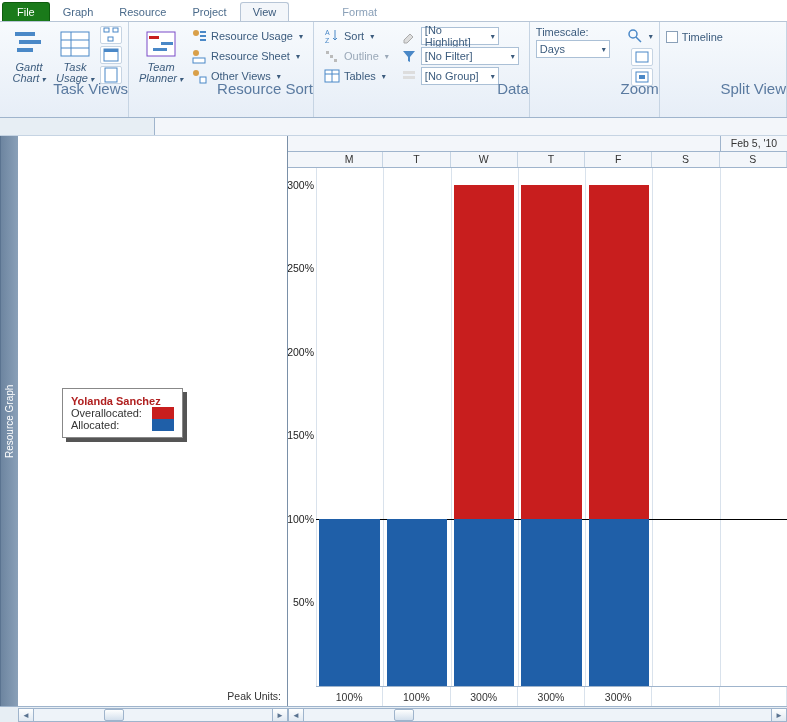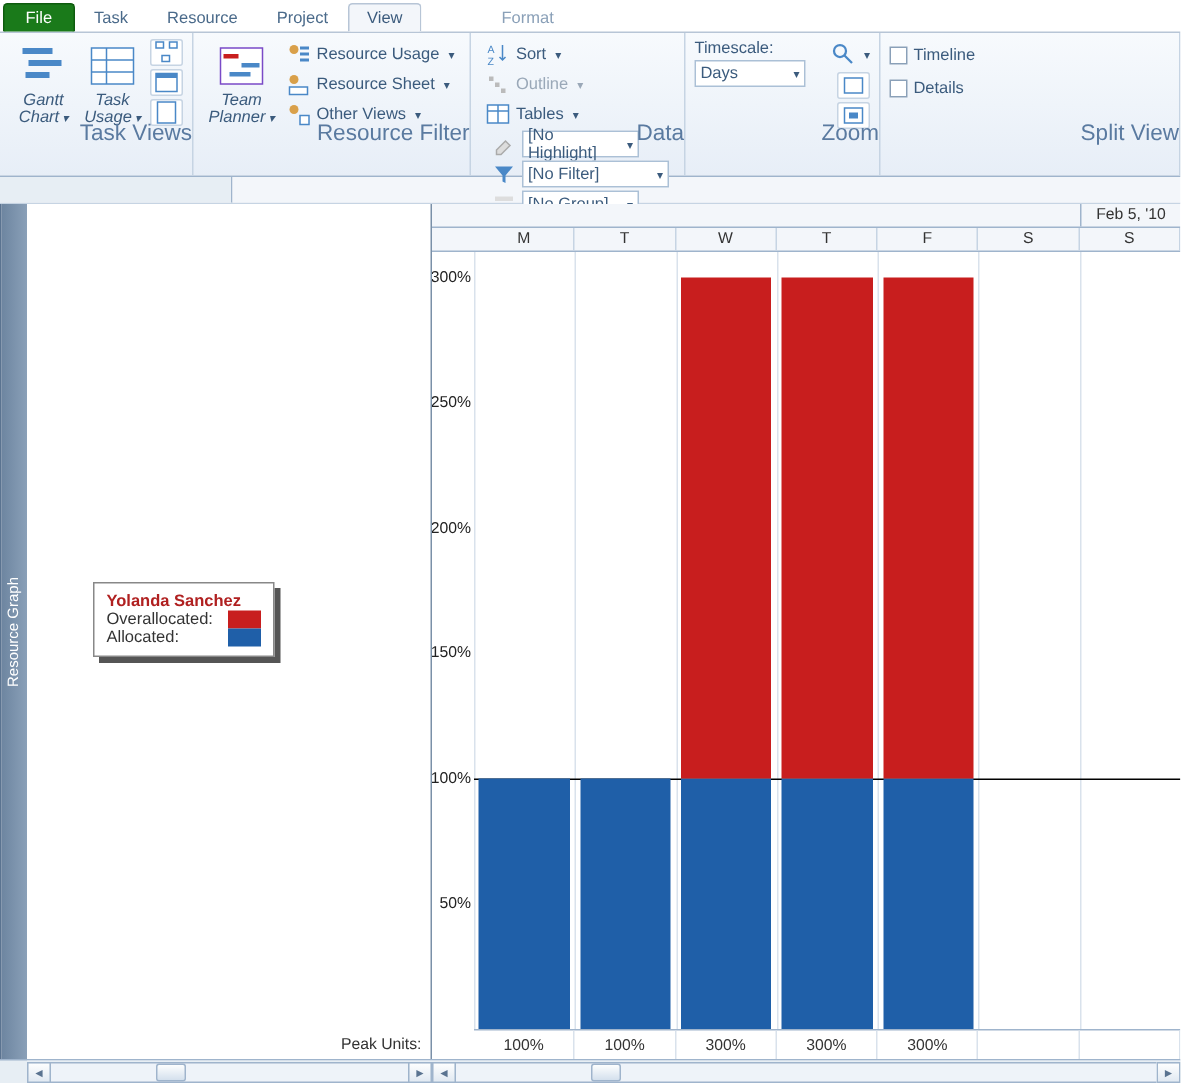--- a/index.html
+++ b/index.html
@@ -65,21 +65,21 @@
   .sb { height:16px; display:flex; align-items:center; background:#e7eef4; position:relative;}
   .sb .btn { width:16px; height:14px; border:1px solid #9fb4cc; background:linear-gradient(#fdfefe,#e1e9f2); display:flex; align-items:center; justify-content:center; font-size:8px; color:#5a7390; cursor:pointer;}
   .sb .track { flex:1; height:14px; border:1px solid #9fb4cc; border-left:none; border-right:none; background:#eef3f9; position:relative;}
   .sb .thumb { position:absolute; top:0; bottom:0; background:linear-gradient(#fdfefe,#d4e0ed); border:1px solid #9fb4cc; border-radius:2px; cursor:pointer;}
 </style>
 </head>
 <body>
 
 <div class="tabstrip">
   <div class="tab file">File</div>
-  <div class="tab">Task</div>
+  <div class="tab">Graph</div>
   <div class="tab">Resource</div>
   <div class="tab">Project</div>
   <div class="tab active">View</div>
   <div class="tab format">Format</div>
 </div>
 
 <div class="ribbon">
 
   <div class="group">
     <div class="group-label">Task Views</div>
@@ -118,21 +118,21 @@
         <div class="mini">
             <svg class="ico-svg" viewBox="0 0 16 16">
               <rect x="2" y="1" width="12" height="14" fill="#fff" stroke="#4a88c7"></rect>
             </svg>
           </div>
       </div>
     </div>
   </div>
 
   <div class="group">
-    <div class="group-label">Resource Filter</div>
+    <div class="group-label">Resource Sort</div>
     <div style="display:flex;">
       <div class="big-btn" style="width:52px;">
         <svg class="ico" viewBox="0 0 32 32">
             <rect x="2" y="4" width="28" height="24" fill="#fff" stroke="#7a4ac7"></rect>
             <rect x="4" y="8" width="10" height="3" fill="#c81e1e"></rect>
             <rect x="16" y="14" width="12" height="3" fill="#4a88c7"></rect>
             <rect x="8" y="20" width="14" height="3" fill="#4a88c7"></rect>
           </svg>
         <div class="lbl"><span>Team Planner</span><span class="drop">▾</span></div>
       </div>
@@ -162,21 +162,21 @@
             </svg>
           <span>Other Views</span>
             <span class="drop">▾</span>
         </div>
       </div>
     </div>
   </div>
 
   <div class="group">
     <div class="group-label">Data</div>
-    <div style="display:flex;flex-direction:column;">
+    <div style="display:flex;">
       <div style="display:flex; flex-direction:column;">
         <div class="item">
           <svg class="ico-svg" viewBox="0 0 16 16">
               <text x="1" y="7" font-size="7" fill="#4a88c7">A</text>
               <text x="1" y="15" font-size="7" fill="#4a88c7">Z</text>
               <path d="M11 2v10m-2-2l2 2 2-2" stroke="#4a88c7" fill="none"></path>
             </svg>
           <span>Sort</span>
             <span class="drop">▾</span>
         </div>
@@ -264,24 +264,20 @@
       </div>
     </div>
   </div>
 
   <div class="group" style="flex:1;">
     <div class="group-label">Split View</div>
     <div style="display:flex; flex-direction:column; gap:4px; padding-top:2px;">
       <div class="chk">
         <span class="box"></span>
         <span>Timeline</span>
-      </div>
-      <div class="chk">
-        <span class="box"></span>
-        <span>Details</span>
       </div>
     </div>
   </div>
 </div>
 
 <div class="thinstrip">
   <div class="corner"></div>
   <div class="rest"></div>
 </div>
 

